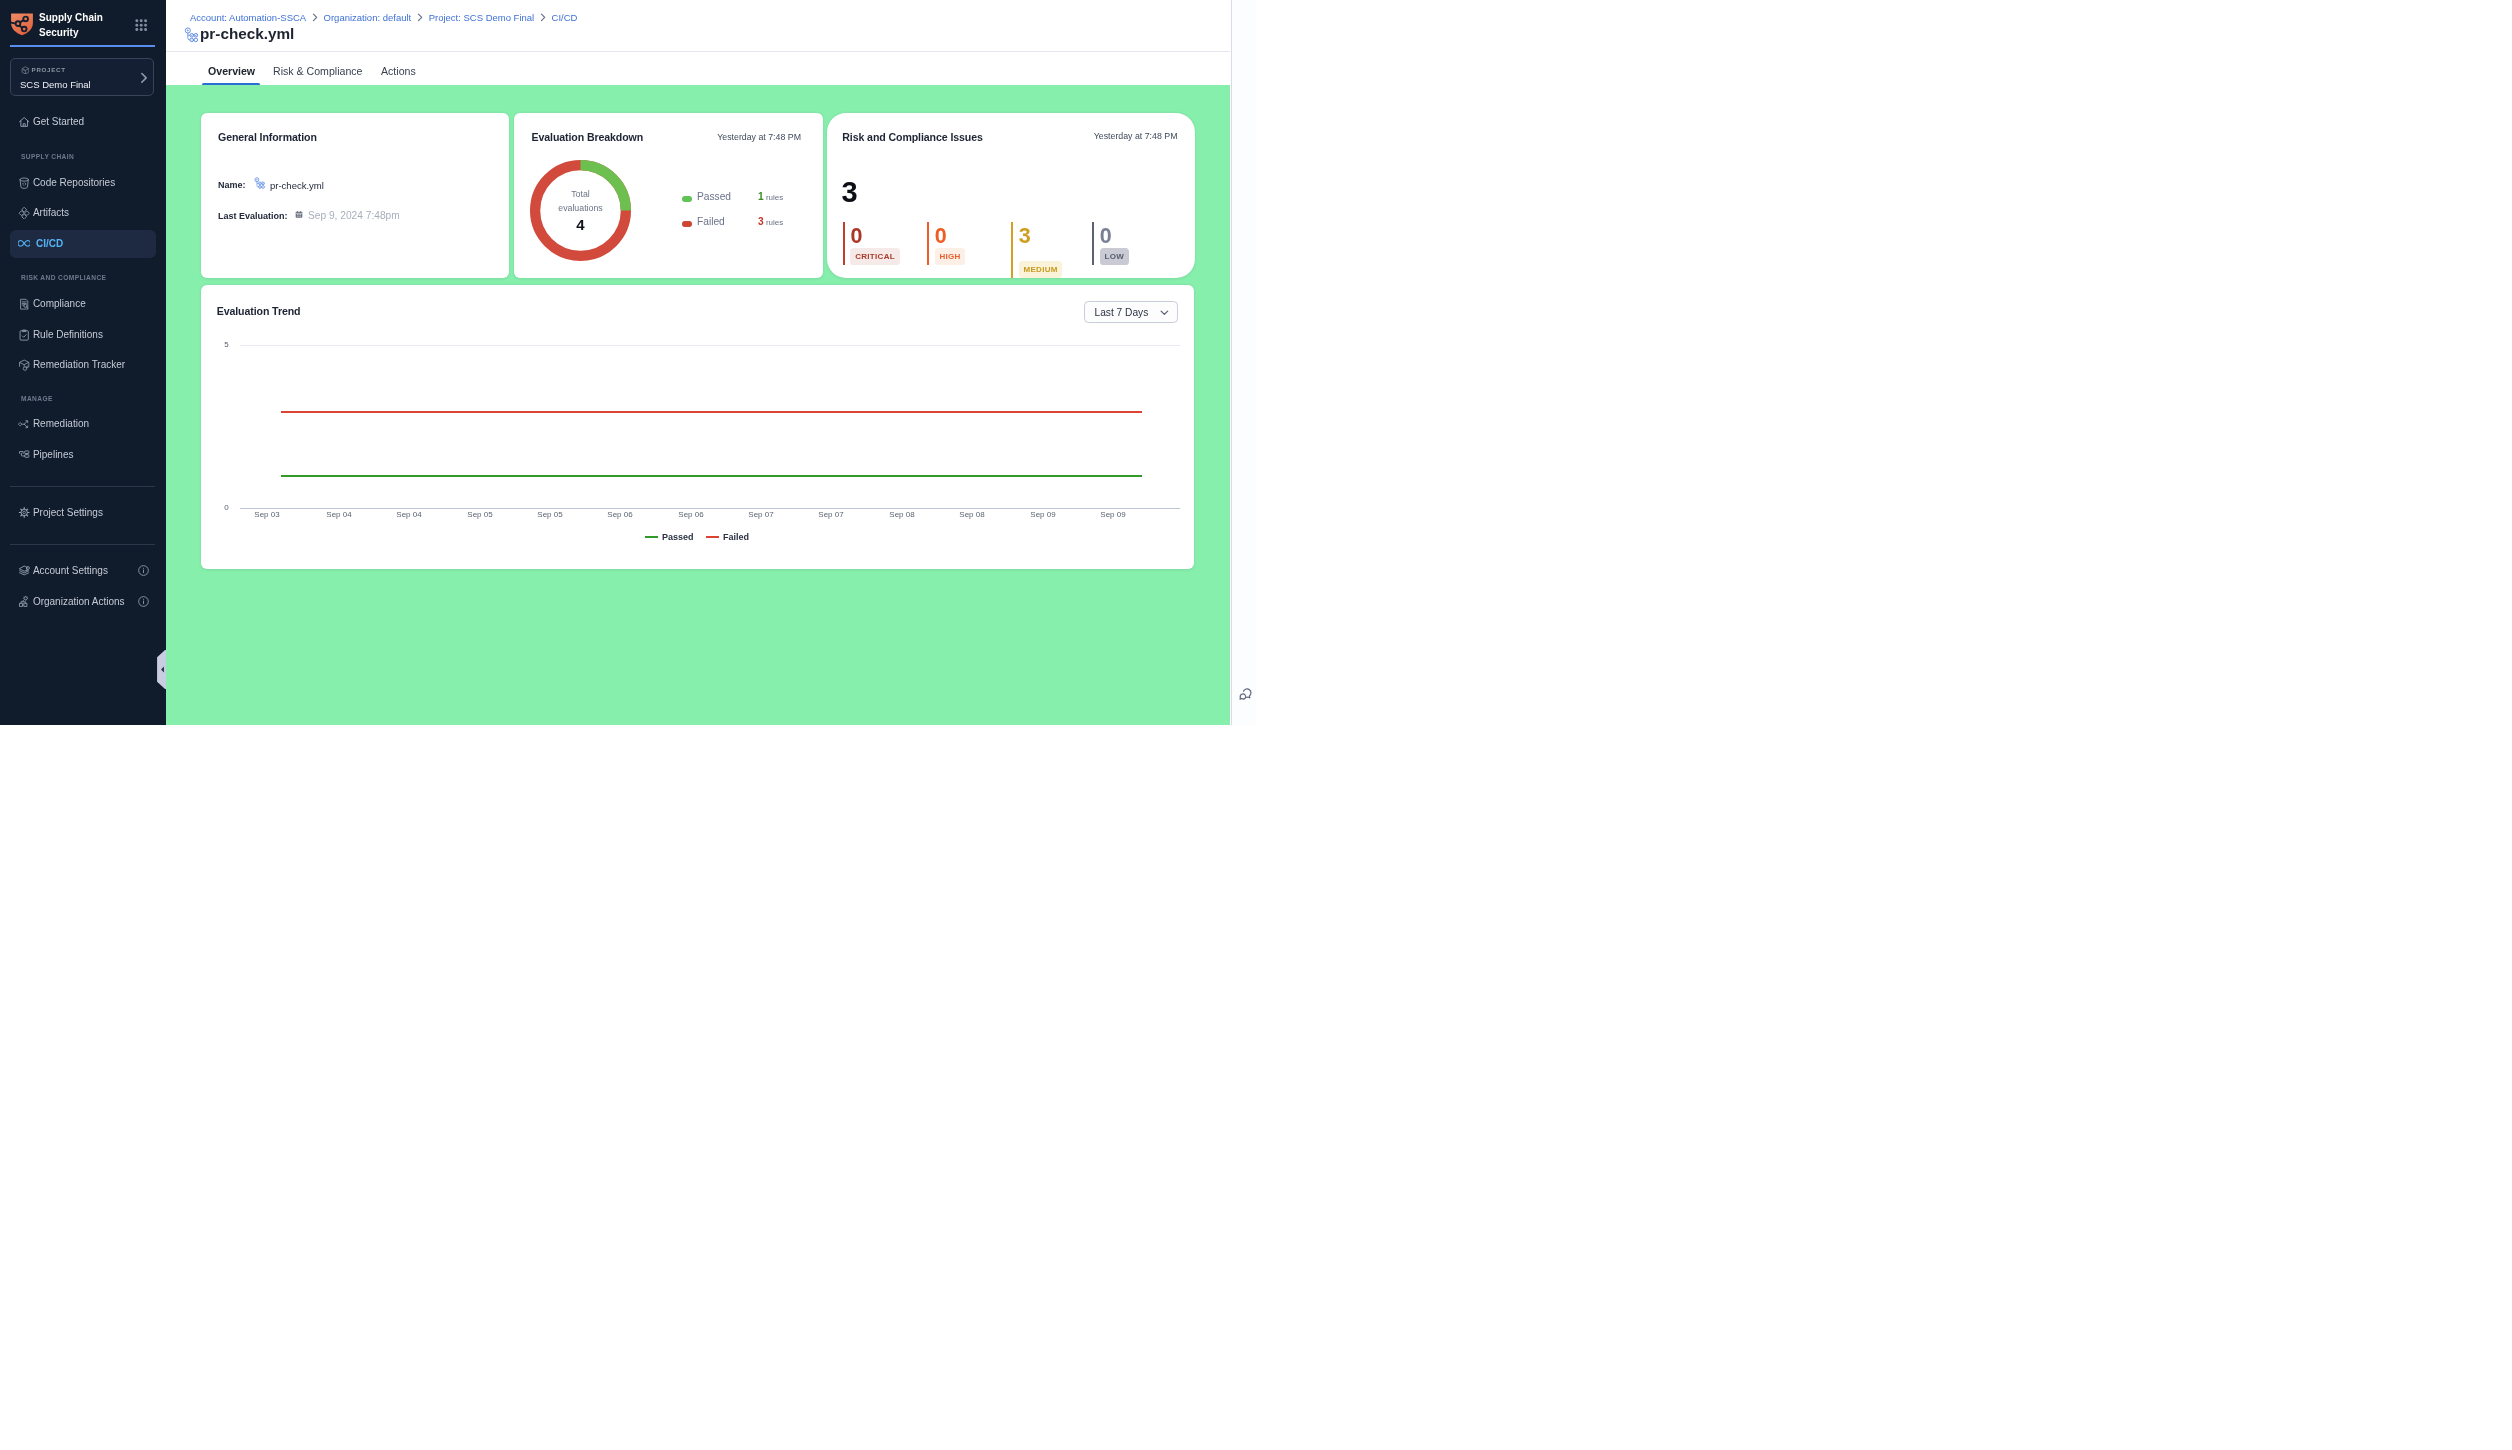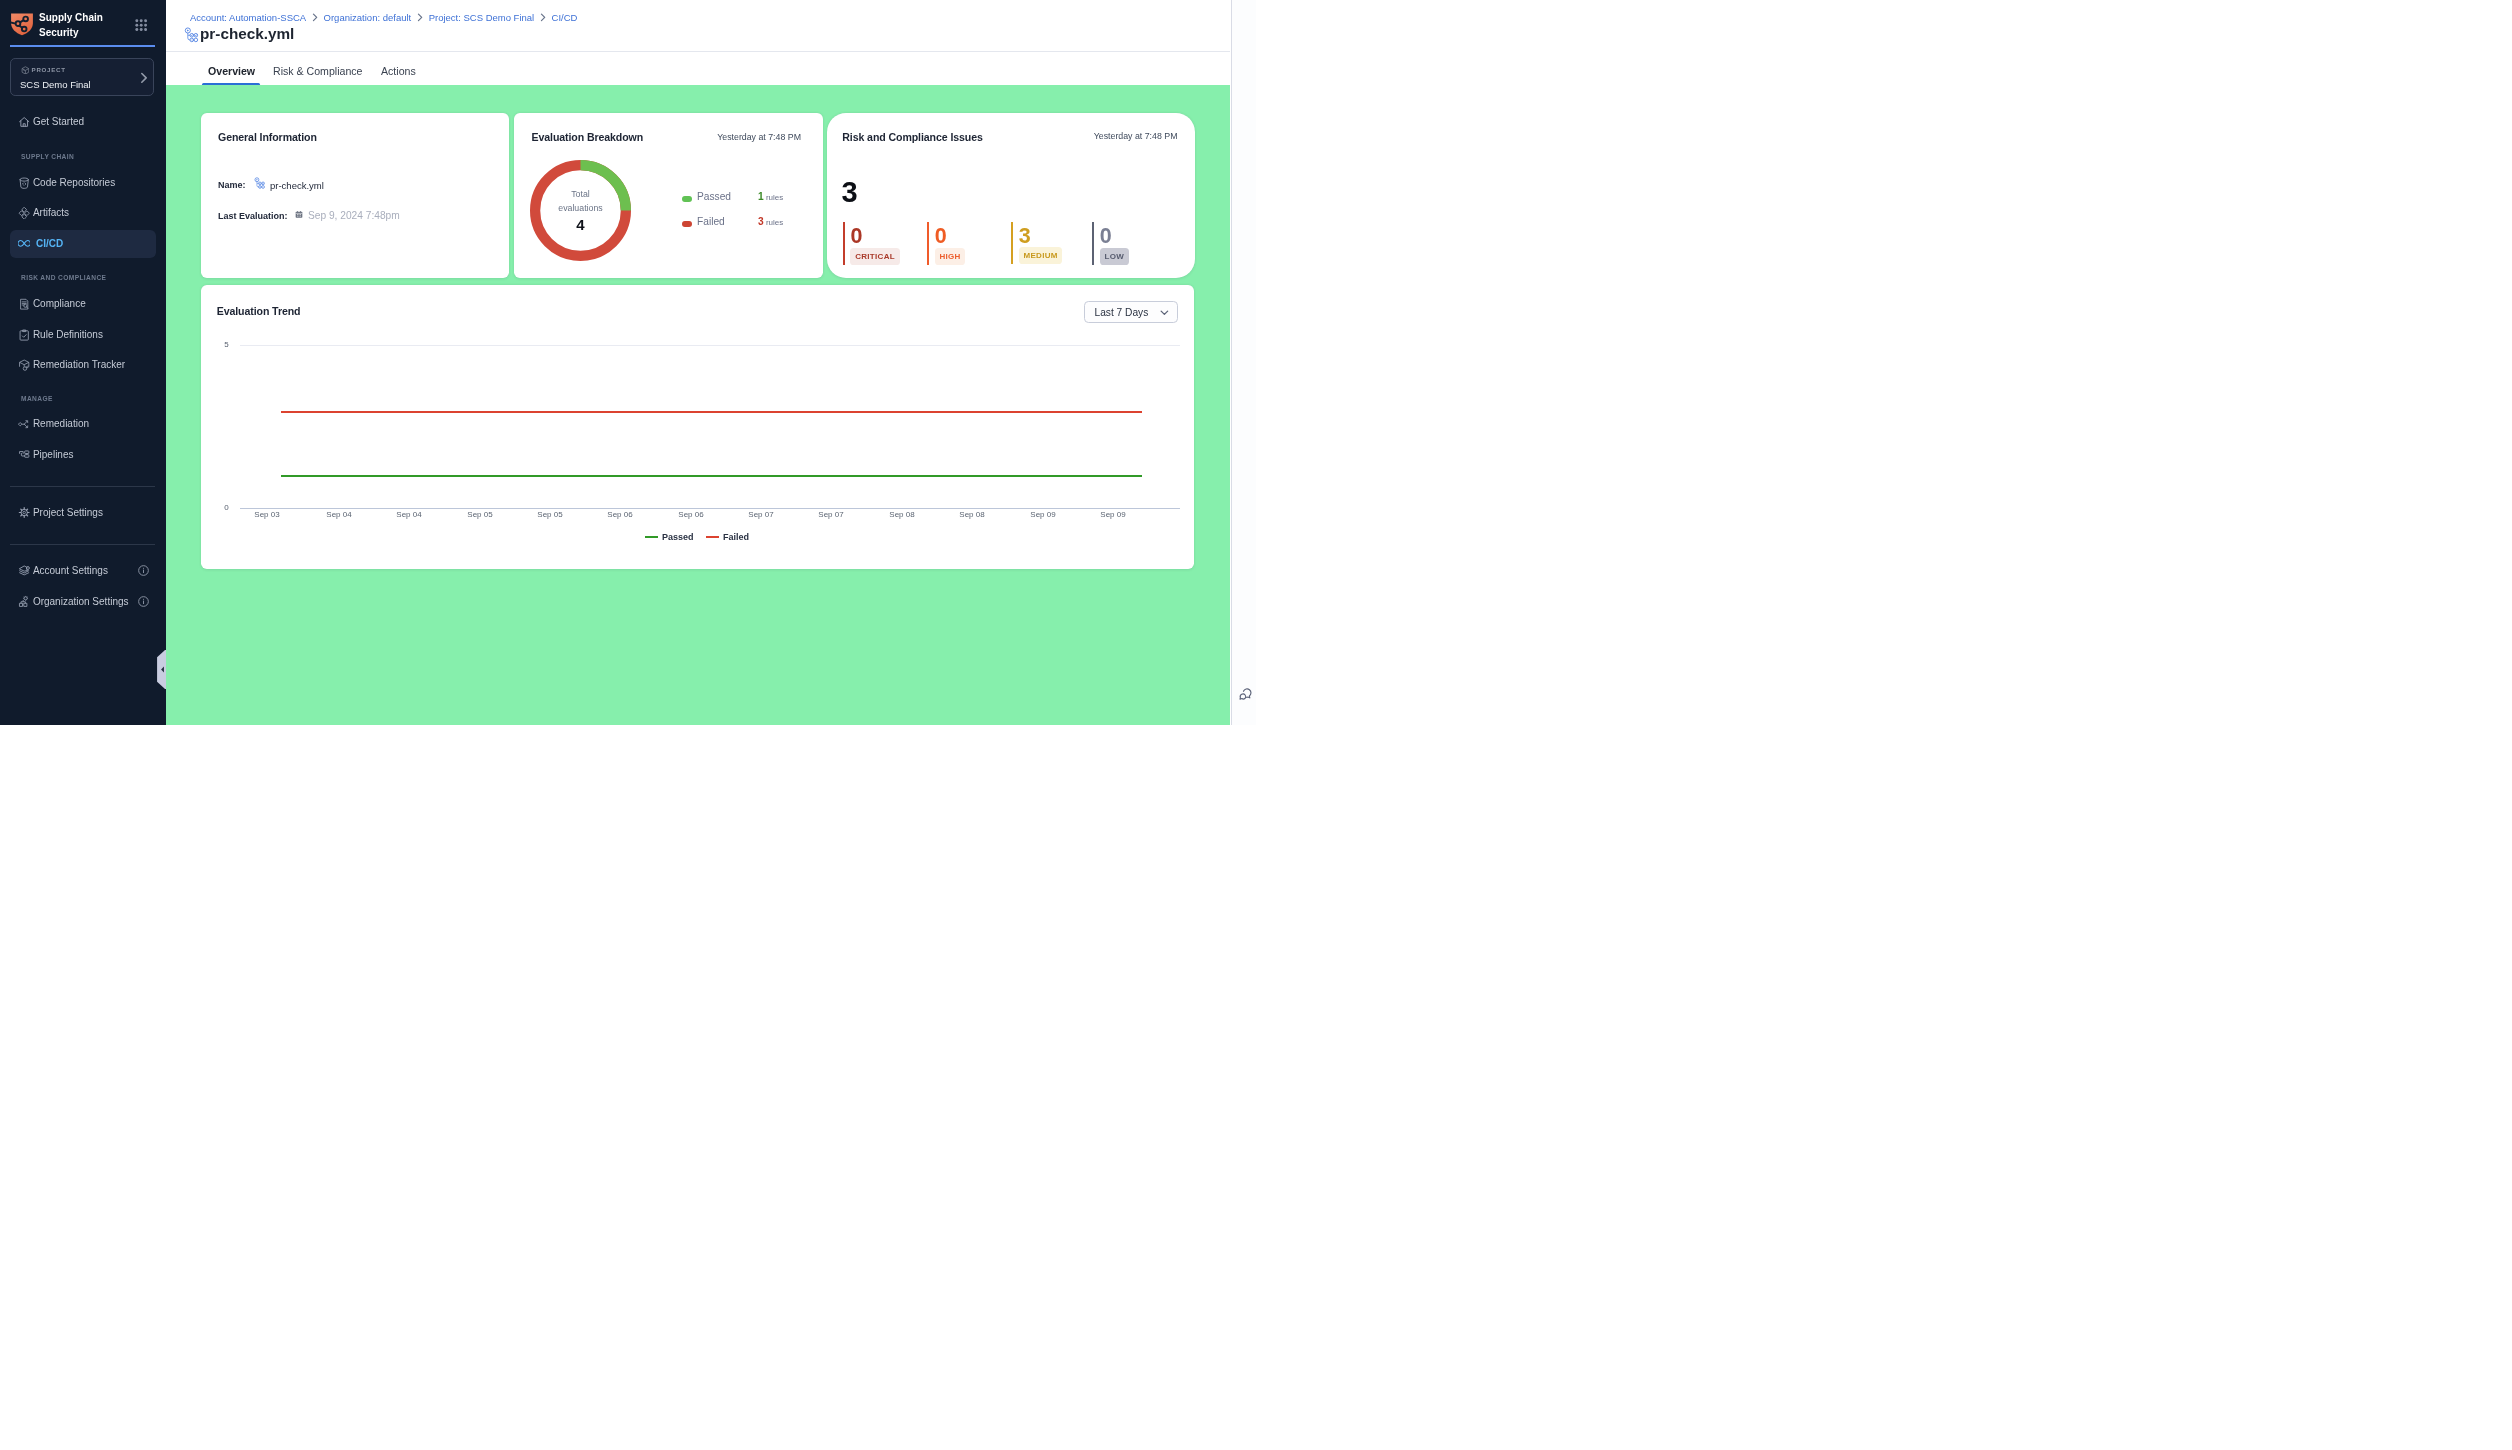--- a/index.html
+++ b/index.html
@@ -206,21 +206,21 @@
   <div class="navitem" style="top:593px;">
     <span class="ic">
           <svg width="13" height="13" viewBox="0 0 24 24" fill="none" stroke="#97a0b1" stroke-width="1.7" stroke-linejoin="round">
             <rect x="2.8" y="15.5" width="6" height="6"></rect>
             <rect x="11.2" y="15.5" width="6" height="6"></rect>
             <path d="M5.8 15.5 v-3 h8.4 v3 M10 12.5 V9"></path>
             <circle cx="14.8" cy="5.8" r="3.1"></circle>
             <path d="M14.8 1.2 v1.5 M14.8 9 v1.5 M10.2 5.8 h1.5 M17.9 5.8 h1.5 M11.6 2.6 l1 1 M18 2.6 l-1 1" stroke-width="1.4"></path>
           </svg>
         </span>
-    <span class="tx">Organization Settings</span>
+    <span class="tx">Organization Actions</span>
   </div>
   <svg class="abs" style="left:138px;top:596px;" width="11" height="11" viewBox="0 0 15 15" fill="none" stroke="#8a93a4" stroke-width="1.3">
         <circle cx="7.5" cy="7.5" r="6.6"></circle>
         <path d="M7.5 6.8 v3.6 M7.5 4.4 v.2" stroke-linecap="round"></path>
       </svg>
 
 
   <svg class="abs" style="left:157px;top:650px;" width="11" height="39" viewBox="0 0 15 54">
         <path d="M0 10 L11 0 H15 V54 H11 L0 44 Z" fill="#c9cde0"></path>
         <path d="M9.5 23 L5.5 27 L9.5 31 Z" fill="#273041"></path>
@@ -327,21 +327,21 @@
     <div class="abs" style="left:15.7px;top:109px;width:82px;border-left:2.5px solid #c33d2b;padding-left:5.8px;">
       <div style="font-size:21.5px;font-weight:700;color:#ab3726;line-height:22px;margin-top:2.9px;">0</div>
       <div style="display:inline-block;margin-top:0.7px;background:#f6eae8;color:#a93a2a;font-size:8px;font-weight:700;letter-spacing:0.3px;padding:4px 4.7px;border-radius:3.6px;">CRITICAL</div>
     </div>
     <div class="abs" style="left:100px;top:109px;width:82px;border-left:2.5px solid #f05b2a;padding-left:5.8px;">
       <div style="font-size:21.5px;font-weight:700;color:#ef5c24;line-height:22px;margin-top:2.9px;">0</div>
       <div style="display:inline-block;margin-top:0.7px;background:#fcefe6;color:#ec5e2e;font-size:8px;font-weight:700;letter-spacing:0.3px;padding:4px 4.7px;border-radius:3.6px;">HIGH</div>
     </div>
     <div class="abs" style="left:184px;top:109px;width:82px;border-left:2.5px solid #d5a021;padding-left:5.8px;">
       <div style="font-size:21.5px;font-weight:700;color:#cf9e20;line-height:22px;margin-top:2.9px;">3</div>
-      <div style="display:inline-block;margin-top:0;background:#faf3d9;color:#c8991d;font-size:8px;font-weight:700;letter-spacing:0.3px;padding:4px 4.7px;border-radius:3.6px;">MEDIUM</div>
+      <div style="display:inline-block;margin-top:14px;background:#faf3d9;color:#c8991d;font-size:8px;font-weight:700;letter-spacing:0.3px;padding:4px 4.7px;border-radius:3.6px;">MEDIUM</div>
     </div>
     <div class="abs" style="left:265px;top:109px;width:82px;border-left:2.5px solid #5c6273;padding-left:5.8px;">
       <div style="font-size:21.5px;font-weight:700;color:#7a7f93;line-height:22px;margin-top:2.9px;">0</div>
       <div style="display:inline-block;margin-top:0.7px;background:#c9cad4;color:#565b6e;font-size:8px;font-weight:700;letter-spacing:0.3px;padding:4px 4.7px;border-radius:3.6px;">LOW</div>
     </div>
   </div>
 
   <div class="card" style="left:35px;top:200px;width:993px;height:284px;">
     <div class="ctitle" style="left:15.7px;top:20.4px;">Evaluation Trend</div>
     <div class="abs" style="left:883px;top:16px;width:94px;height:22px;background:#fdfdfe;border:0.7px solid #c8cdda;border-radius:4.4px;">

